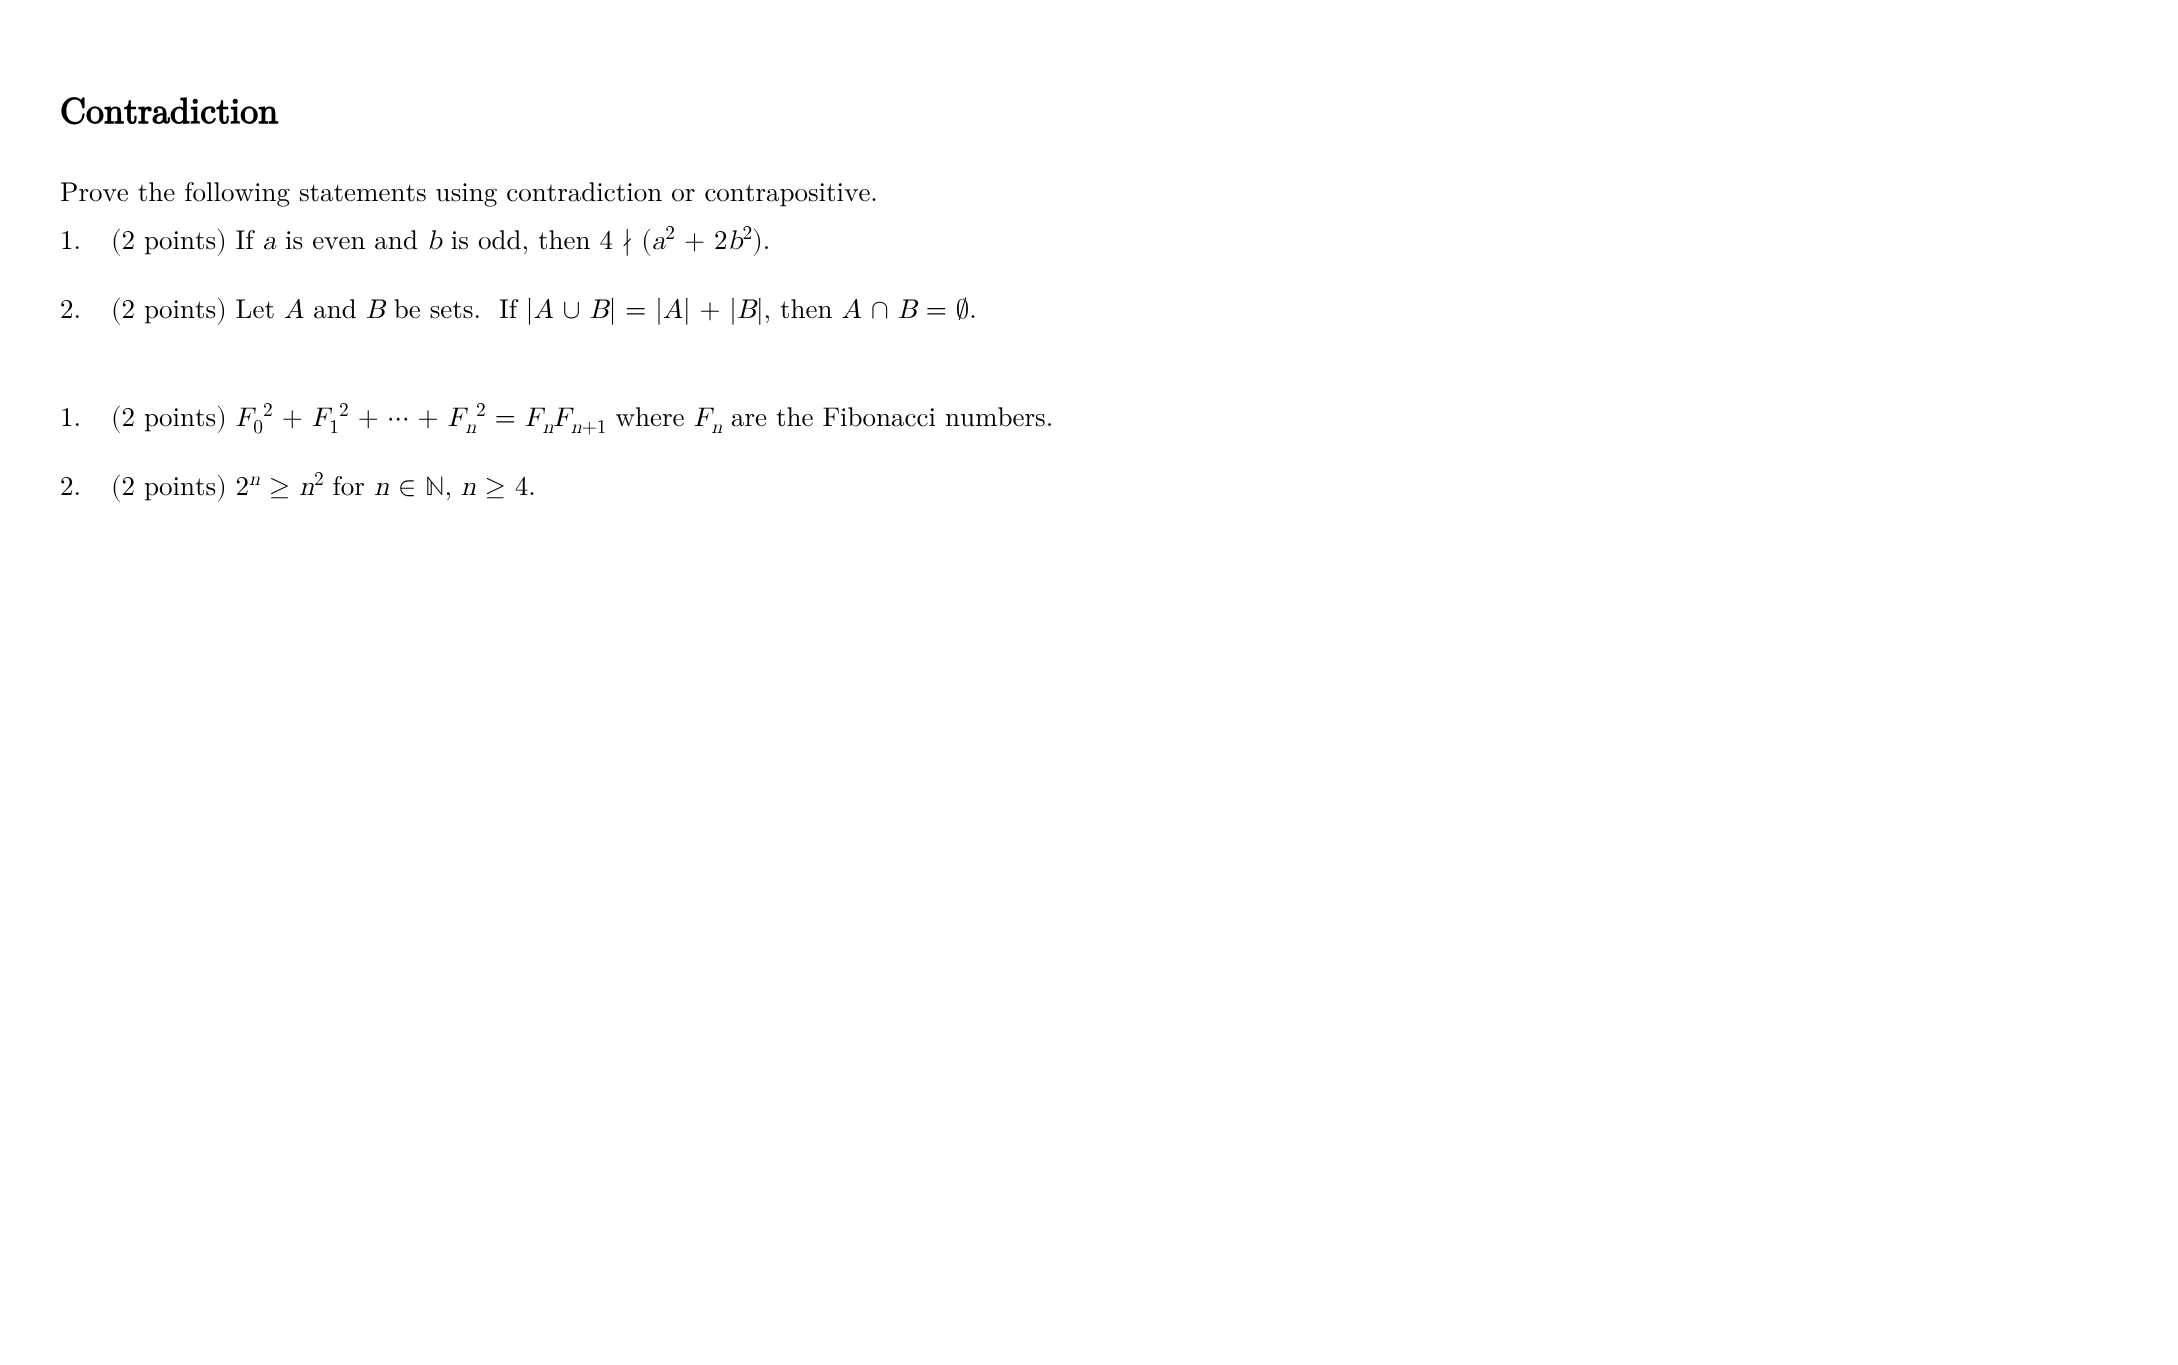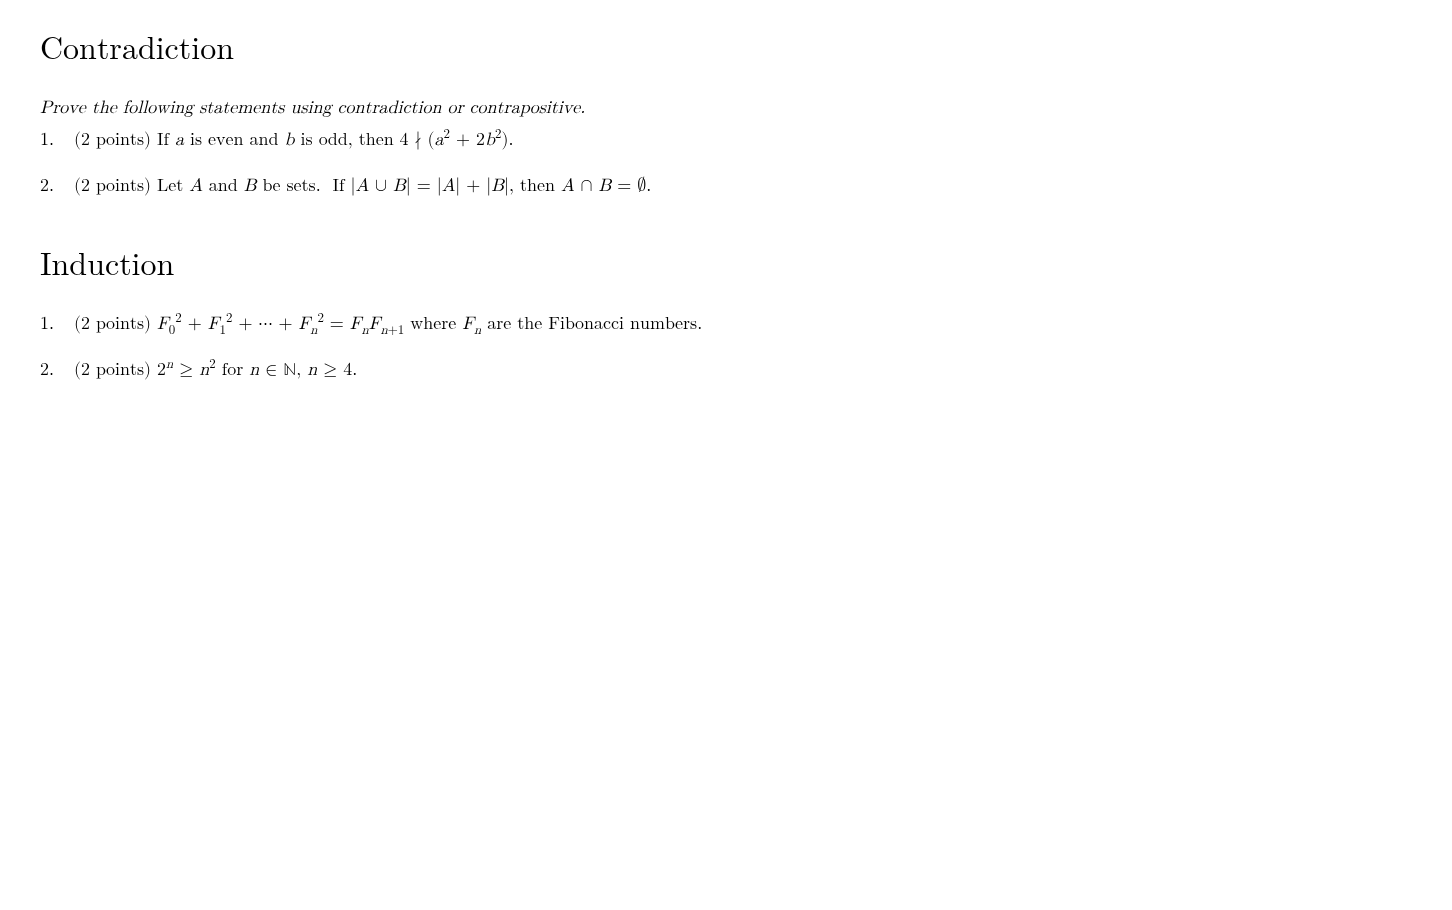--- a/index.html
+++ b/index.html
@@ -16,30 +16,30 @@
       width: 1452px;
       min-height: 910px;
       padding: 30px 40px;
     }
 
     .page-container {
       max-width: 1380px;
     }
 
     h1.section-title {
-      font-size: 32px;
-      font-weight: normal;
+      font-size: 24px;
+      font-weight: bold;
       margin-bottom: 28px;
       font-family: "Computer Modern", "Latin Modern Math", "Times New Roman", serif;
+      margin-top: 31px;
     }
 
     .section-intro {
       font-size: 18px;
       margin-bottom: 10px;
-      font-style: italic;
     }
 
     .problem-item {
       font-size: 18px;
       margin-bottom: 24px;
       display: flex;
       align-items: baseline;
       gap: 6px;
     }
 
@@ -97,21 +97,20 @@
     <div class="problem-item">
       <span class="problem-number">2.</span>
       <span class="problem-content">
         <span>(2 points)</span>
         Let <span class="math-italic">A</span> and <span class="math-italic">B</span> be sets.&nbsp; If |<span class="math-italic">A</span> ∪ <span class="math-italic">B</span>| = |<span class="math-italic">A</span>| + |<span class="math-italic">B</span>|, then <span class="math-italic">A</span> ∩ <span class="math-italic">B</span> = ∅.
       </span>
     </div>
   </div>
 
   <div class="section-block">
-    <h1 class="section-title">Induction</h1>
 
 
     <div class="problem-item">
       <span class="problem-number">1.</span>
       <span class="problem-content">
         <span>(2 points)</span>
         <span class="math-italic">F</span><sub>0</sub><sup>2</sup>
         +
         <span class="math-italic">F</span><sub>1</sub><sup>2</sup>
         + ⋯ +

